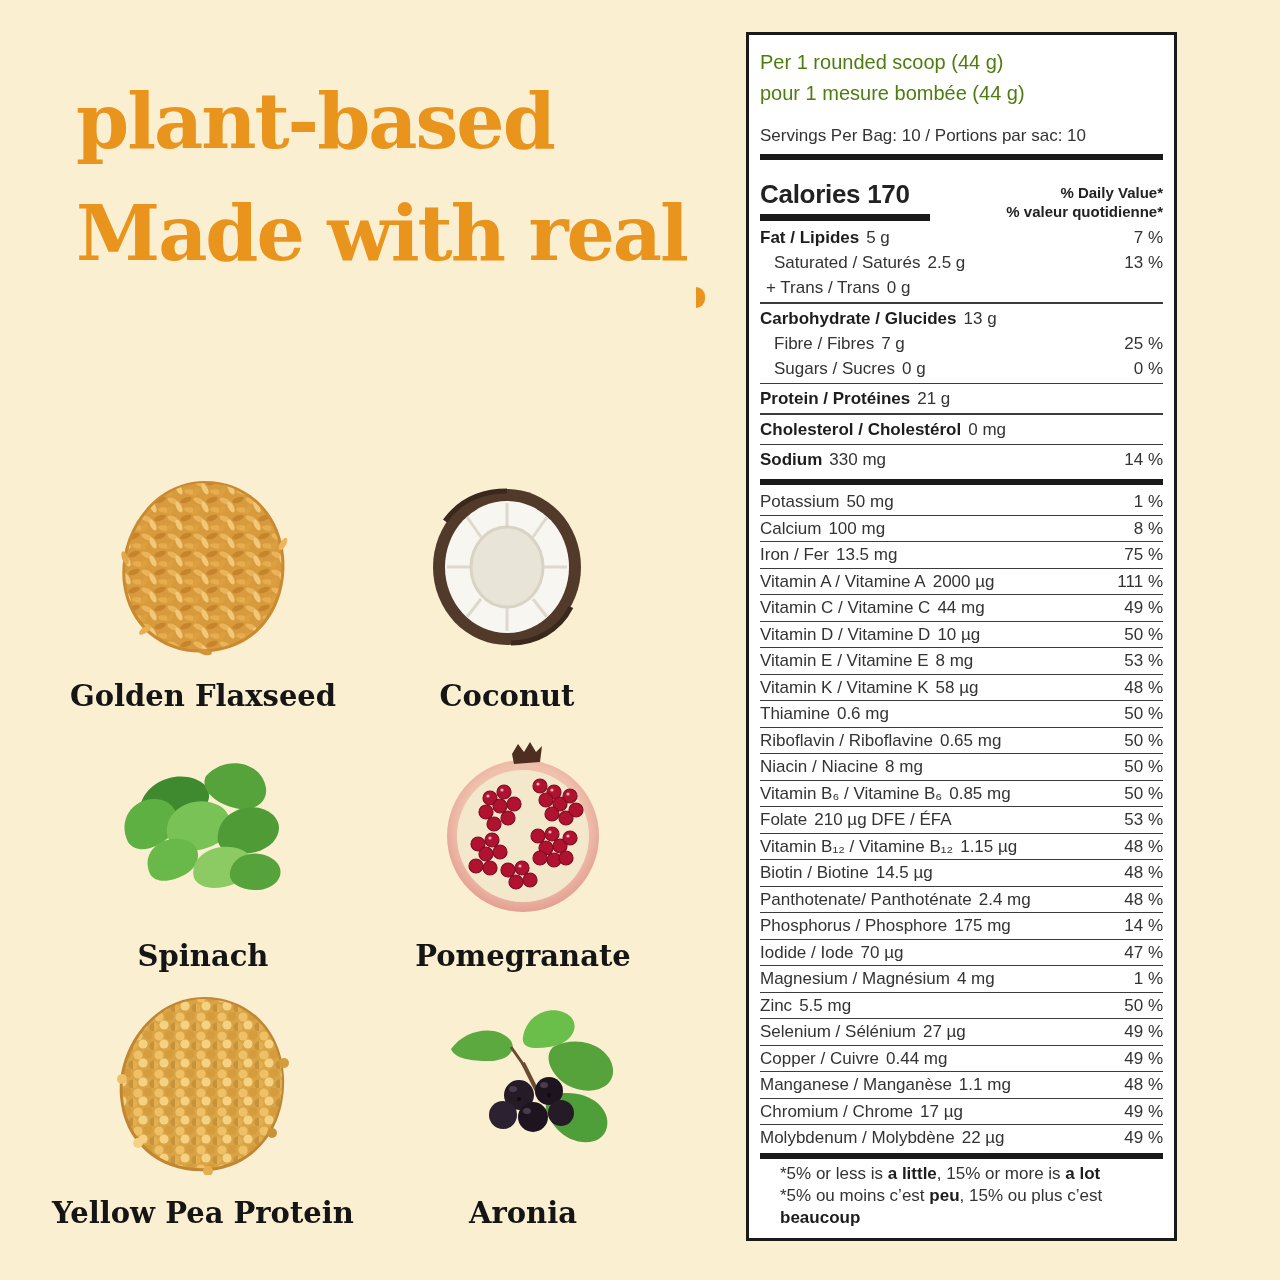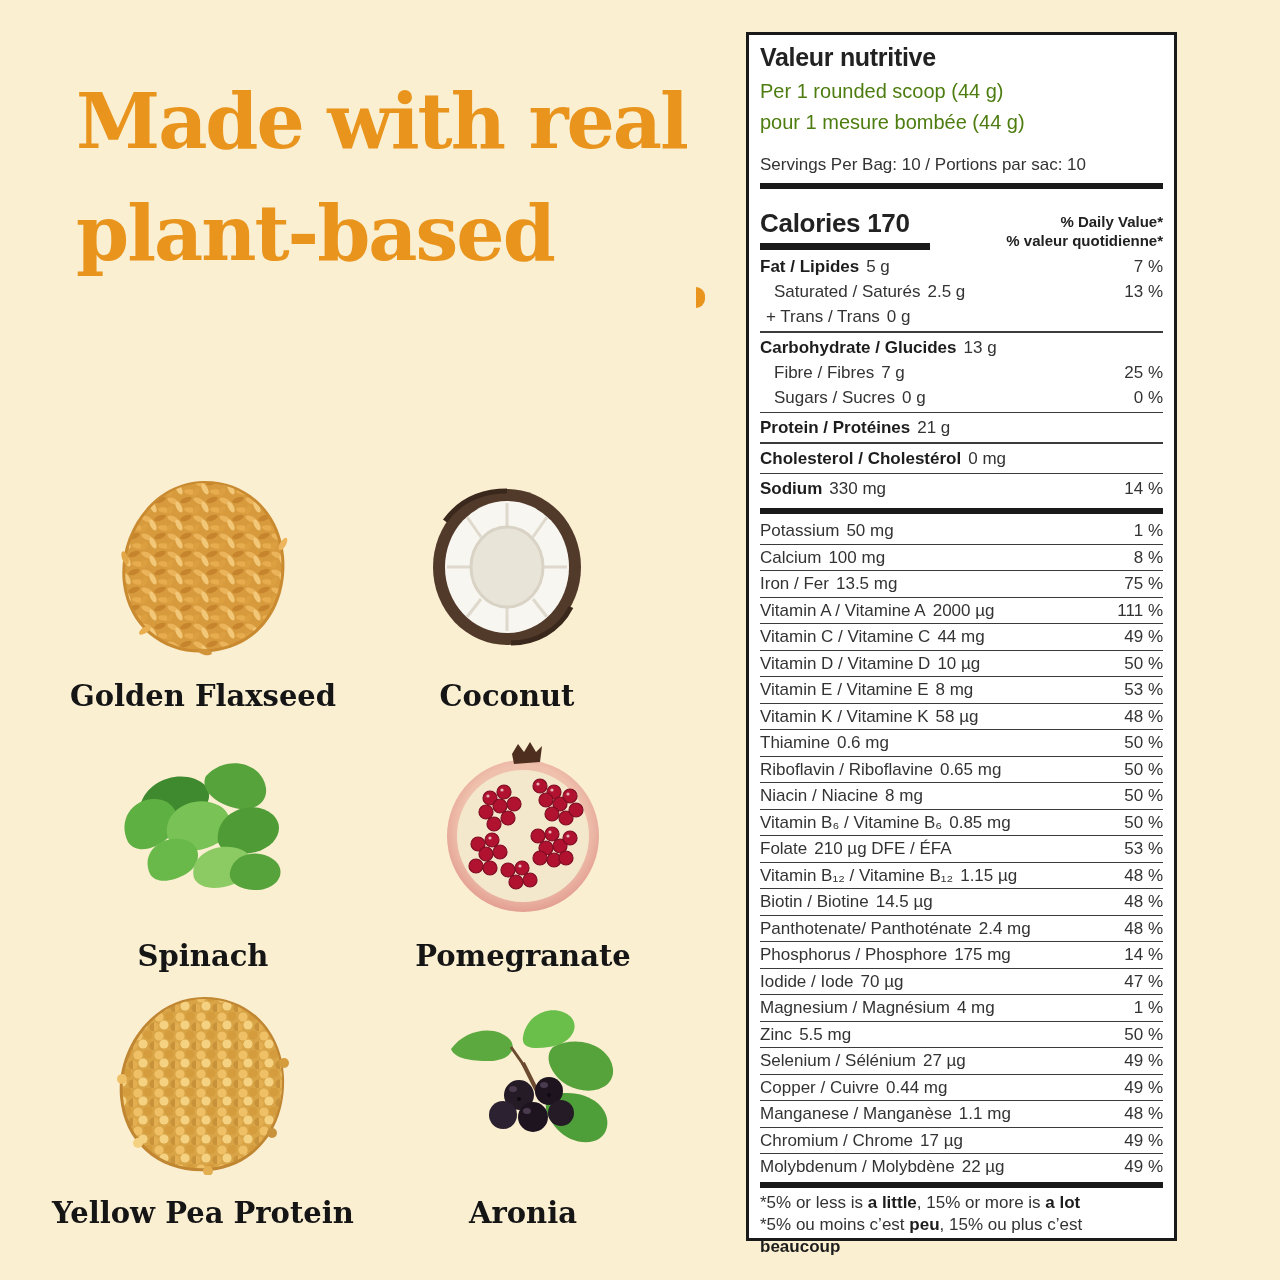--- a/index.html
+++ b/index.html
@@ -54,30 +54,30 @@
   .nrow{display:flex;justify-content:space-between;align-items:baseline;
         font-size:17px;line-height:21px;padding:2px 0;color:#333;}
   .nrow .nm{white-space:pre;}
   .nrow .b{font-weight:bold;color:#1d1d1d;}
   .nrow .amt{margin-left:7px;}
   .nrow .dv{margin-left:auto;}
   .ind1{padding-left:14px;}
   .ind05{padding-left:6px;}
   .micros .nrow{border-bottom:1.5px solid #3b3b3b;padding:2px 0 2.5px 0;}
   .micros .nrow:last-child{border-bottom:none;}
-  .foot{font-size:17px;line-height:22px;color:#333;}
+  .foot{font-size:17px;line-height:22px;color:#333;margin-left:20px;}
   .foot:first-of-type{margin-top:5px;}
   .foot b{color:#1d1d1d;}
 </style>
 </head>
 <body>
 
 <h1 class="headline" style="margin:0;">
+  <span>plant-based</span>
   <span>Made with real</span>
-  <span>plant-based</span>
 </h1>
 <div class="carousel-notch"></div>
 
 <div class="cell c1">
   <div class="img">
     <svg width="176" height="178" viewBox="0 0 176 178">
       <defs>
         <pattern id="flaxp" patternUnits="userSpaceOnUse" width="26" height="18">
           <rect width="26" height="18" fill="#D79A3C"></rect>
           <ellipse cx="6" cy="5" rx="6" ry="2.7" fill="#EBB45A" transform="rotate(25 6 5)"></ellipse>
@@ -258,21 +258,20 @@
         <ellipse cx="100" cy="108" rx="4" ry="3" fill="#4A3A4E"></ellipse>
         <circle cx="92" cy="96" r="2" fill="#0E0A10"></circle>
         <circle cx="122" cy="92" r="2" fill="#0E0A10"></circle>
       </g>
     </svg>
   </div>
   <div class="lbl">Aronia</div>
 </div>
 
 <div class="nft">
-  <div class="t2">Valeur nutritive</div>
   <div class="serv">Per 1 rounded scoop (44 g)</div>
   <div class="serv">pour 1 mesure bombée (44 g)</div>
   <div class="spb">Servings Per Bag: 10 / Portions par sac: 10</div>
   <div class="rule-thick"></div>
 
   <div class="cal-block">
     <div class="cal-left">
       <div class="cal-text"><span>Calories</span> <span>170</span></div>
       <div class="cal-bar"></div>
     </div>

